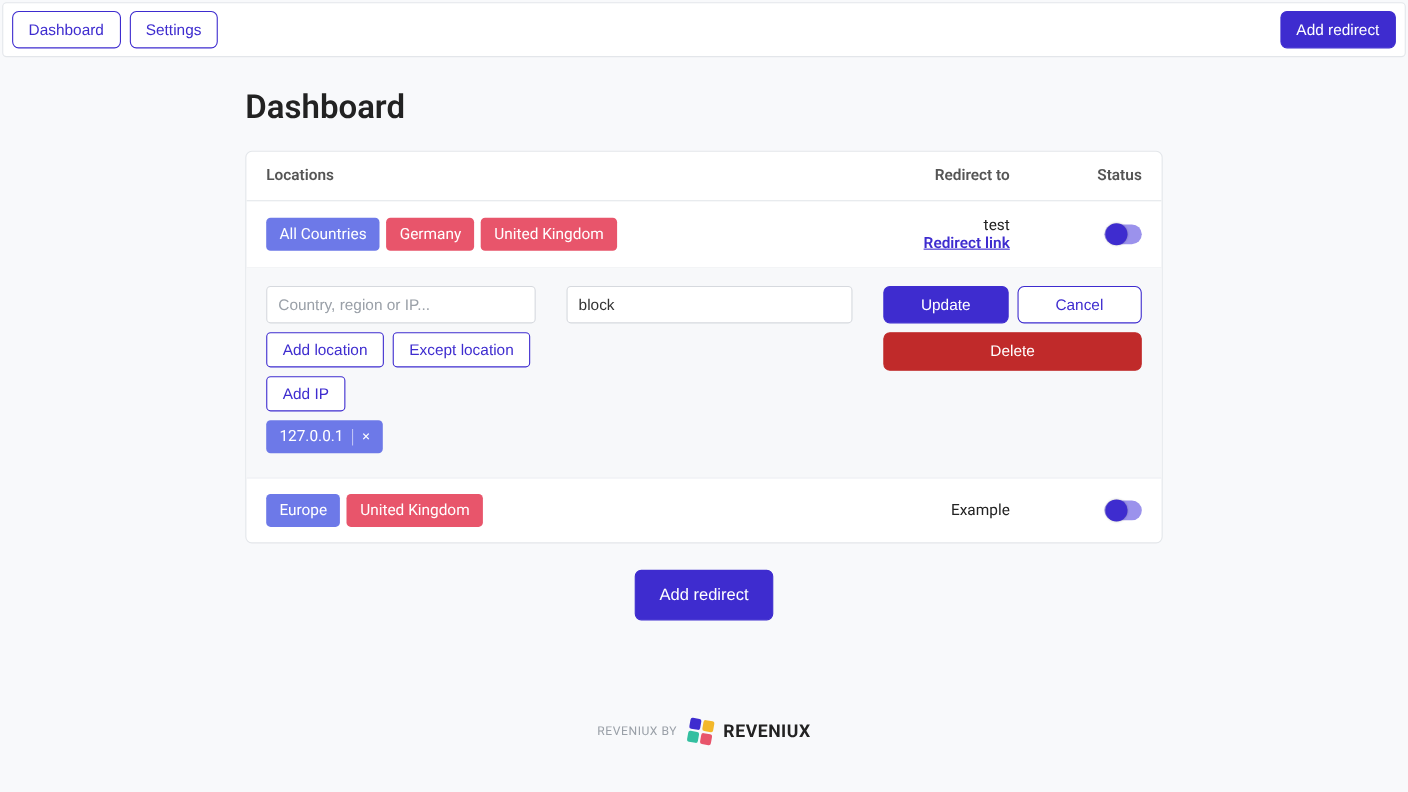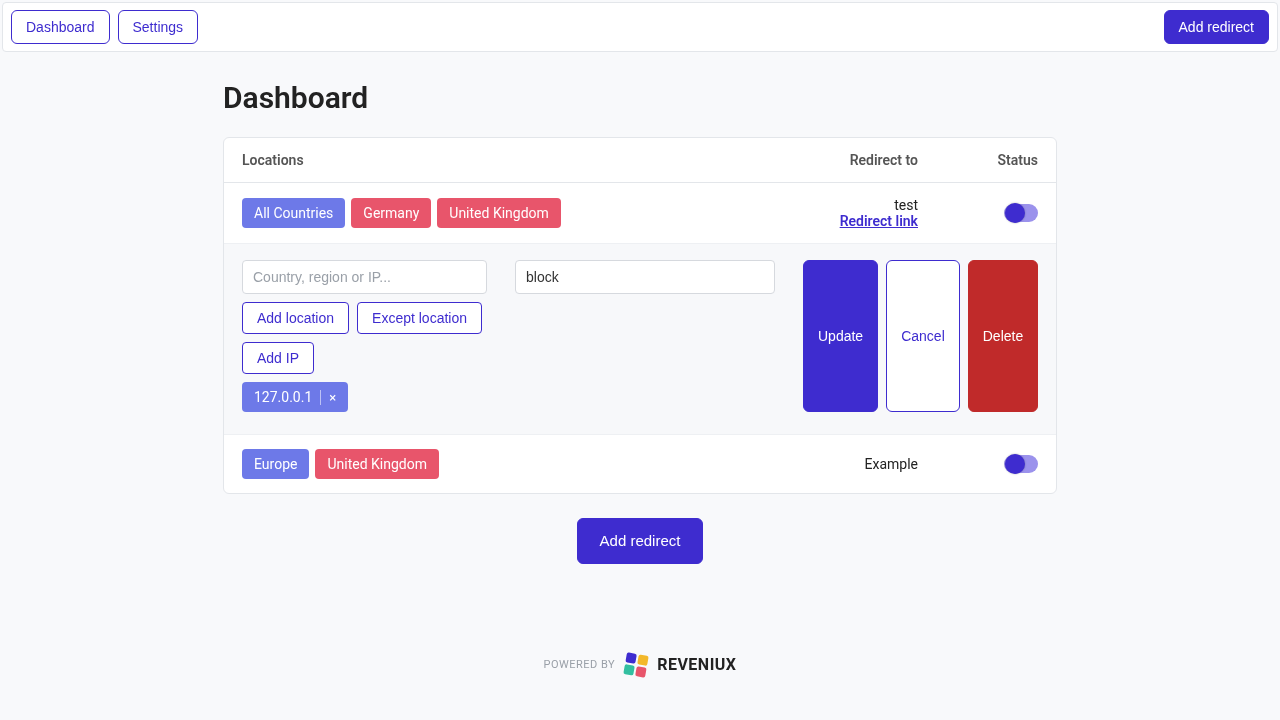--- a/index.html
+++ b/index.html
@@ -138,21 +138,21 @@
   .btn-row { display:flex; gap:8px; flex-wrap:wrap; }
   .btn-out-sm {
     border:1px solid #3E2CCF;
     color:#3E2CCF;
     background:#fff;
     padding:7px 14px;
     border-radius:4px;
     font-size:14px;
     cursor:pointer;
   }
-  .col-actions { display:flex; flex-direction:row; gap:8px; }
+  .col-actions { display:flex; flex-direction:column; gap:8px; }
   .col-actions .row1 { display:flex; gap:8px; }
   .col-actions .row1 .btn { flex:1; }
   .col-actions .btn-danger { width:100%; }
   .ip-row { display:flex; gap:6px; }
   .center-btn-wrap {
     display:flex; justify-content:center;
     margin:24px 0 60px 0;
   }
   .center-btn-wrap .btn-primary { padding:12px 22px; font-size:15px; }
   .footer {
@@ -255,21 +255,21 @@
       </div>
     </div>
   </div>
 
   <div class="center-btn-wrap">
     <button class="btn btn-primary">Add redirect</button>
   </div>
 </div>
 
 <div class="footer">
-  <span>POWERED BY</span>
+  <span>REVENIUX BY</span>
   <span class="logo">
     <span style="background:#3E2CCF"></span>
     <span style="background:#f3b82a"></span>
     <span style="background:#33bfa0"></span>
     <span style="background:#e8556b"></span>
   </span>
   <span class="brand">REVENIUX</span>
 </div>
 
 </body></html>

